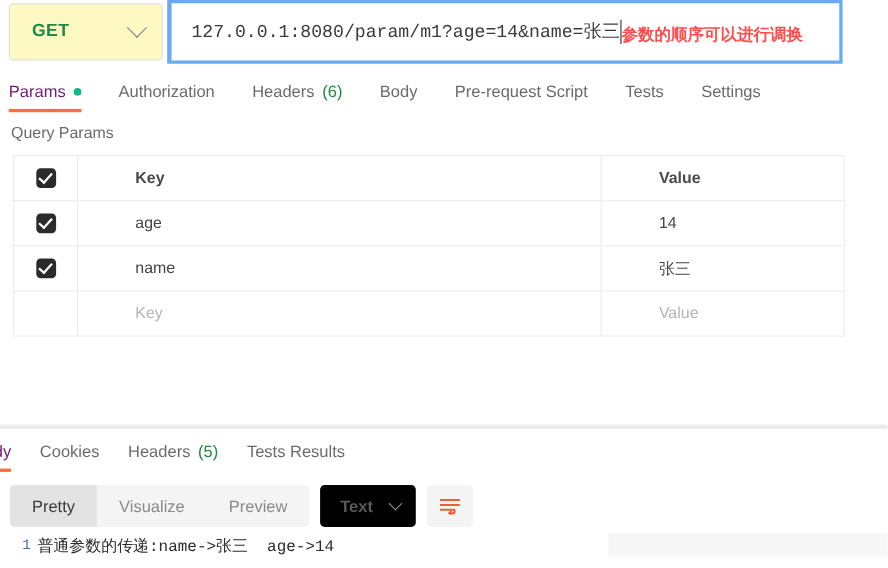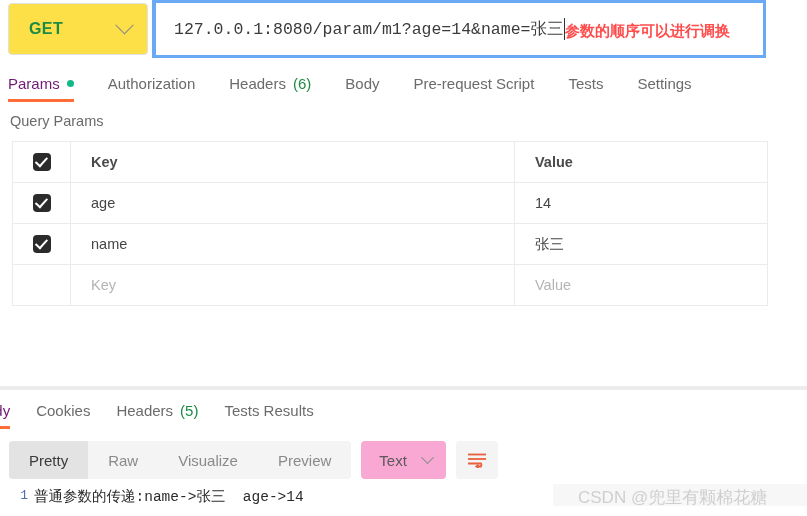--- a/index.html
+++ b/index.html
@@ -13,21 +13,21 @@
 
   
   .urlbar-row {
     position: absolute; left: 0; top: 0;
     width: 807px; height: 62px;
   }
   .method-select {
     position: absolute; left: 8px; top: 3px;
     width: 140px; height: 52px;
     border: 1px solid #e0e0e0; border-radius: 4px;
-    background: #fde047;
+    background: #fef9c3;
     display: flex; align-items: center; justify-content: space-between;
     padding: 0 16px 0 20px;
   }
   .method-label {
     color: #1d8a45; font-size: 16px; font-weight: bold;
     letter-spacing: .4px;
   }
   .chev {
     width: 13px; height: 13px;
     border-right: 1.6px solid #888; border-bottom: 1.6px solid #888;
@@ -93,20 +93,21 @@
     position: absolute; left: 12px; top: 141px;
     width: 756px;
     border-top: 1px solid #ebebeb;
     border-left: 1px solid #ebebeb;
     border-right: 1px solid #ebebeb;
   }
   .trow {
     display: flex; align-items: center;
     height: 41px;
     border-bottom: 1px solid #ebebeb;
+    gap: 32px;
   }
   .cell-check {
     width: 58px; height: 100%;
     display: flex; align-items: center; justify-content: center;
     border-right: 1px solid #ebebeb;
   }
   .cb {
     width: 18px; height: 18px; border-radius: 4px;
     background: #2b2b2b;
     display: flex; align-items: center; justify-content: center;
@@ -162,23 +163,23 @@
     height: 38px; overflow: hidden;
   }
   .seg-item {
     padding: 0 20px; height: 38px;
     display: flex; align-items: center;
     font-size: 15px; color: #8a8a8a;
   }
   .seg-item.active { background: #e3e3e3; color: #3a3a3a; }
   .type-select {
     display: flex; align-items: center; gap: 16px;
-    background: #f9a8d4; border-radius: 4px;
+    background: #000000; border-radius: 4px;
     height: 38px; padding: 0 14px 0 18px;
-    font-size: 15px; color: #5a5a5a;
+    font-size: 15px; color: #5a5a5a; font-weight: bold;
   }
   .chev-sm {
     width: 9px; height: 9px;
     border-right: 1.6px solid #8d8d8d; border-bottom: 1.6px solid #8d8d8d;
     transform: rotate(45deg) translate(-2px,-2px);
   }
   .wrap-btn {
     width: 42px; height: 38px;
     background: #f4f4f4; border-radius: 4px;
     display: flex; align-items: center; justify-content: center;
@@ -306,21 +307,20 @@
       <span class="count">(5)</span>
     </div>
     <div class="tab">
       <span>Tests Results</span>
     </div>
   </div>
 
   <div class="view-toolbar">
     <div class="seg">
       <div class="seg-item active">Pretty</div>
-      <div class="seg-item">Raw</div>
       <div class="seg-item">Visualize</div>
       <div class="seg-item">Preview</div>
     </div>
     <div class="type-select">
       <span>Text</span>
       <span class="chev-sm"></span>
     </div>
     <div class="wrap-btn">
       <svg width="20" height="16" viewBox="0 0 20 16">
         <line x1="1" y1="2.5" x2="19" y2="2.5" stroke="#e8603c" stroke-width="1.8"></line>
@@ -330,15 +330,14 @@
       </svg>
     </div>
   </div>
 
   <div class="resp-body">
     <div class="gutter">1</div>
     <div class="code">普通参数的传递:name-&gt;张三  age-&gt;14</div>
   </div>
 
   <div class="wm-strip"></div>
-  <div class="watermark">CSDN @兜里有颗棉花糖</div>
 
 </div>
 
 </body></html>

